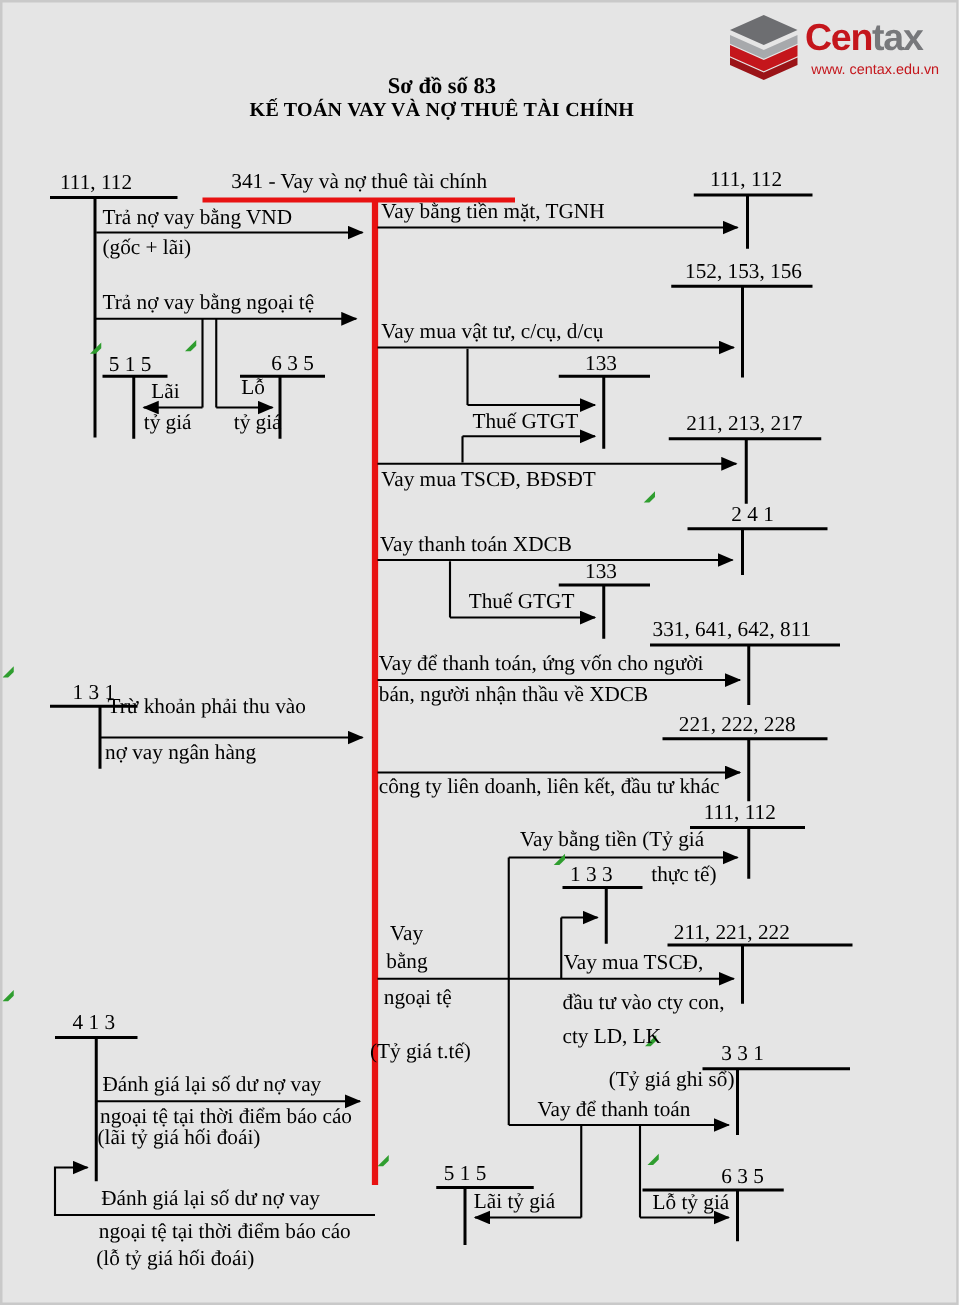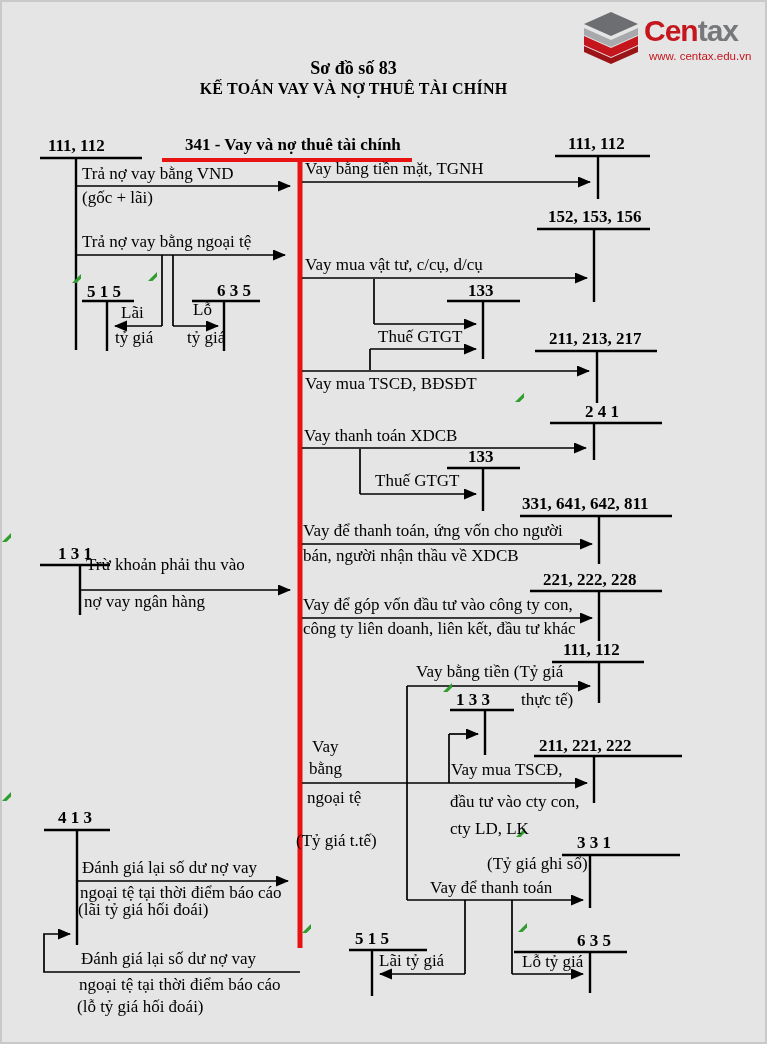--- a/index.html
+++ b/index.html
@@ -3,21 +3,21 @@
 <meta charset="utf-8">
 <style>
   html,body{margin:0;padding:0;background:#ffffff;}
   #canvas{
     position:relative;width:767px;height:1044px;box-sizing:border-box;
     border:2px solid #c9c9c9;background:#e5e5e5;overflow:hidden;
     font-family:"Liberation Serif","DejaVu Serif",serif;color:#000;
   }
   #art{position:absolute;left:0;top:0;}
   .lbl{position:absolute;font-size:17px;line-height:1.15;white-space:nowrap;}
-  .acc{position:absolute;font-size:17px;font-weight:bold;white-space:nowrap;}
+  .acc{position:absolute;font-size:17px;font-weight:normal;white-space:nowrap;}
   .ttl{position:absolute;left:0;width:703px;text-align:center;font-weight:bold;white-space:nowrap;}
   .ttl1{top:56px;font-size:18px;}
   .ttl2{top:78px;font-size:16px;letter-spacing:0.2px;}
   #logo{position:absolute;left:578px;top:6px;width:182px;height:60px;}
   #brand{position:absolute;left:64px;top:8px;font-family:"Liberation Sans","DejaVu Sans",sans-serif;
          font-size:30px;font-weight:bold;letter-spacing:-1px;line-height:1;}
   #brand .red{color:#c4161c;}
   #brand .gray{color:#77787b;}
   #site{position:absolute;left:69px;top:42px;font-family:"Liberation Sans","DejaVu Sans",sans-serif;
         font-size:11.5px;color:#c4161c;white-space:nowrap;}
@@ -153,21 +153,20 @@
   <div class="lbl" style="left:303px;top:157px">Vay bằng tiền mặt, TGNH</div>
   <div class="lbl" style="left:303px;top:253px">Vay mua vật tư, c/cụ, d/cụ</div>
   <div class="lbl" style="left:376px;top:325px">Thuế GTGT</div>
   <div class="lbl" style="left:303px;top:372px">Vay mua TSCĐ, BĐSĐT</div>
   <div class="lbl" style="left:302px;top:424px">Vay thanh toán XDCB</div>
   <div class="lbl" style="left:373px;top:469px">Thuế GTGT</div>
   <div class="lbl" style="left:301px;top:544px">bán, người nhận thầu về XDCB</div>
   <div class="lbl" style="left:301px;top:519px">Vay để thanh toán, ứng vốn cho người</div>
   <div class="lbl" style="left:84px;top:553px">Trừ khoản phải thu vào</div>
   <div class="lbl" style="left:82px;top:590px">nợ vay ngân hàng</div>
-  <div class="lbl" style="left:301px;top:593px">Vay để góp vốn đầu tư vào công ty con,</div>
   <div class="lbl" style="left:301px;top:617px">công ty liên doanh, liên kết, đầu tư khác</div>
   <div class="lbl" style="left:414px;top:660px">Vay bằng tiền (Tỷ giá</div>
   <div class="lbl" style="left:519px;top:688px">thực tế)</div>
   <div class="lbl" style="left:310px;top:735px">Vay</div>
   <div class="lbl" style="left:307px;top:757px">bằng</div>
   <div class="lbl" style="left:305px;top:786px">ngoại tệ</div>
   <div class="lbl" style="left:294px;top:829px">(Tỷ giá t.tế)</div>
   <div class="lbl" style="left:449px;top:758px">Vay mua TSCĐ,</div>
   <div class="lbl" style="left:448px;top:790px">đầu tư vào cty con,</div>
   <div class="lbl" style="left:448px;top:817px">cty LD, LK</div>

